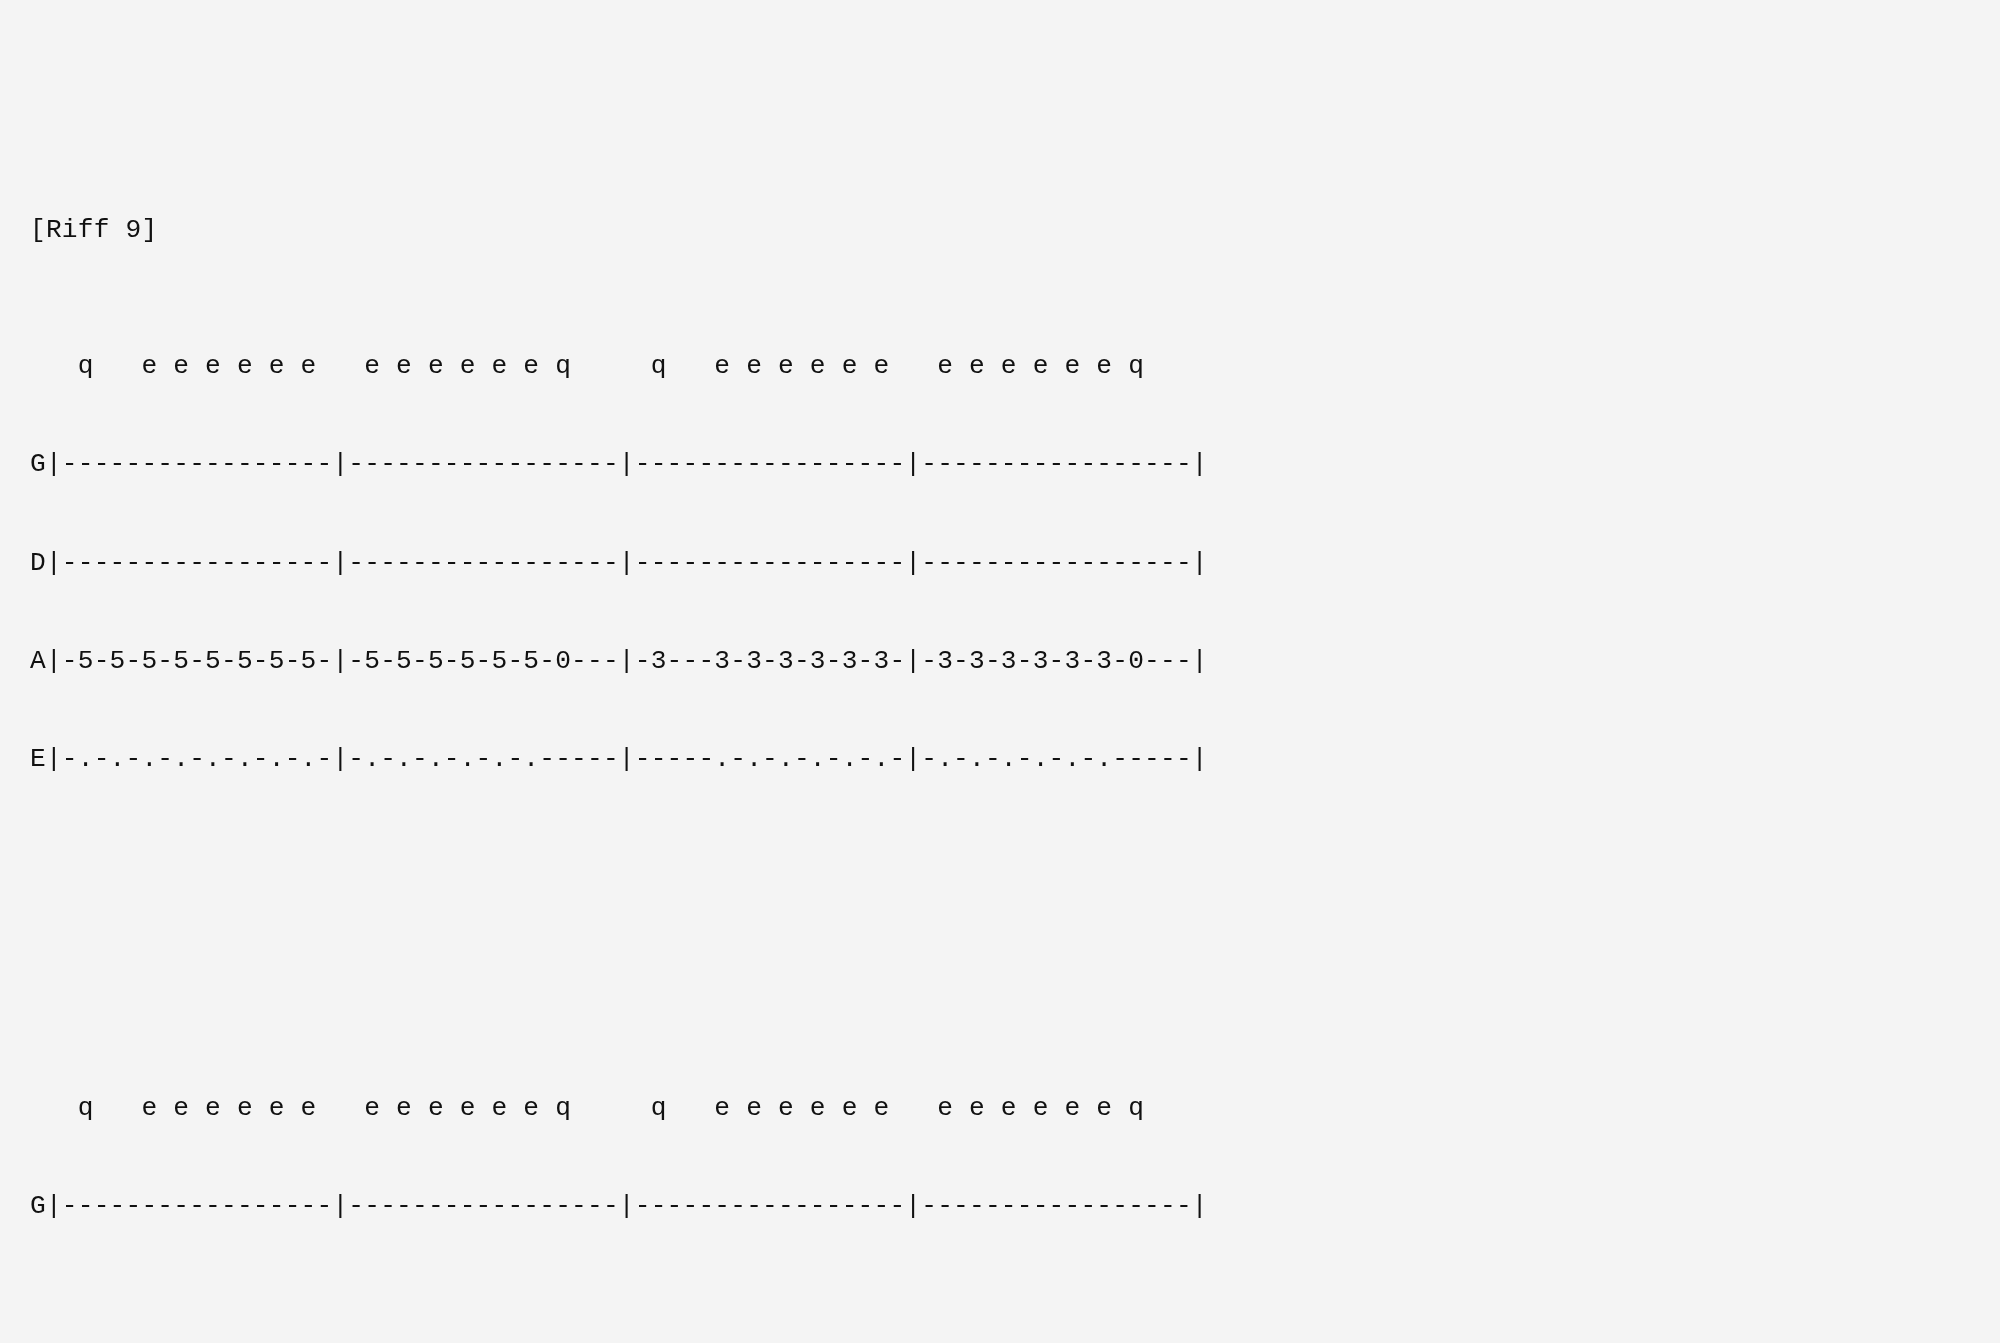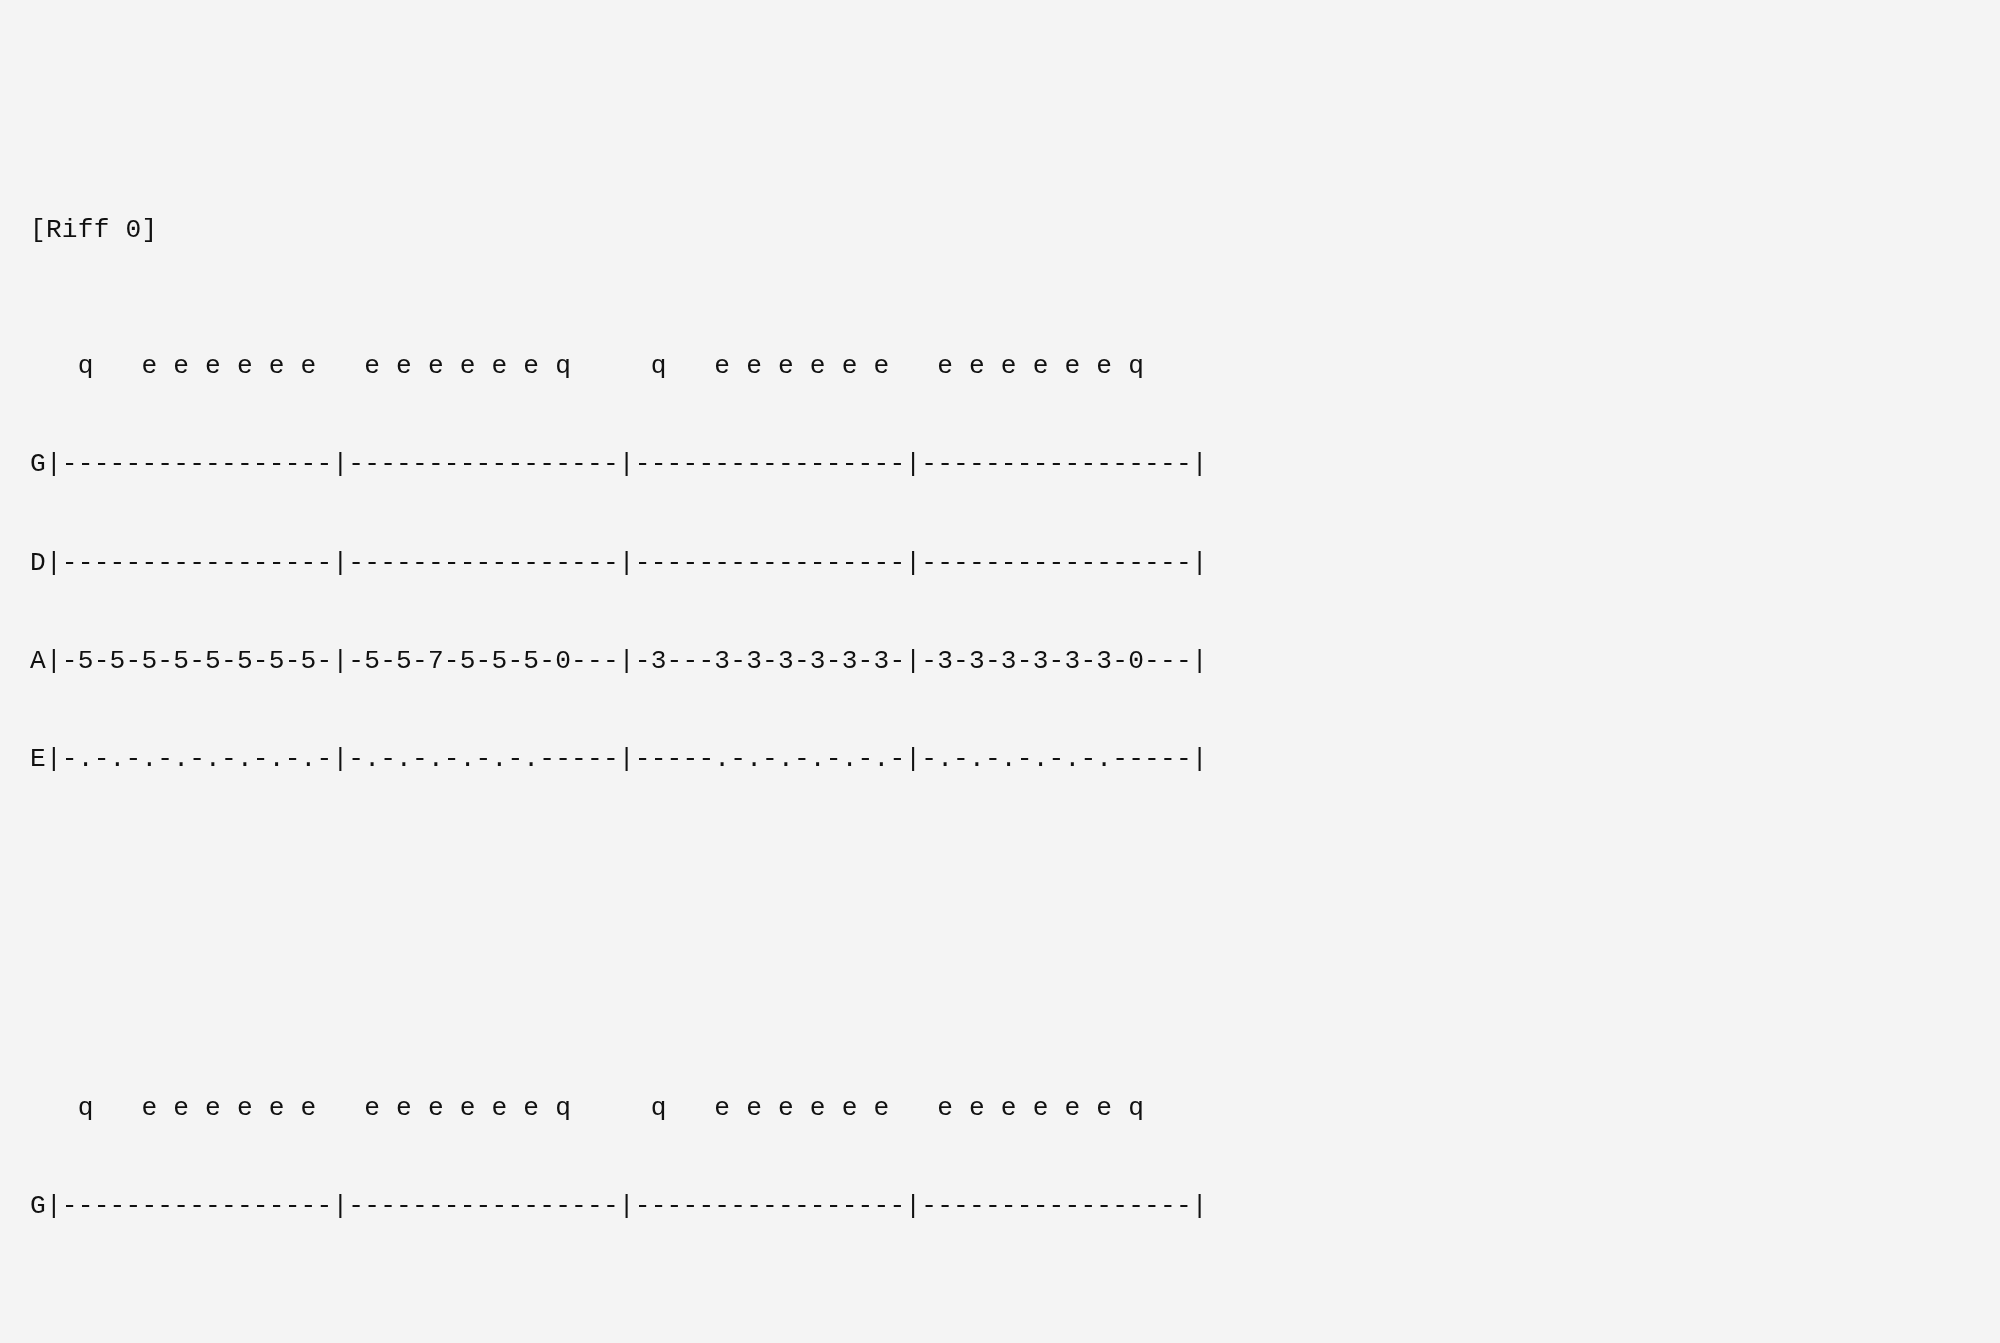--- a/index.html
+++ b/index.html
@@ -21,25 +21,25 @@
   .riff-block { margin-bottom: 54px; }
   .riff-title { margin-bottom: 38px; }
   .tab-line { }
 </style>
 </head>
 <body>
 
 <div class="page">
   
   <div class="riff-block">
-    <div class="riff-title">[Riff 0]</div>
+    <div class="riff-title">[Riff 9]</div>
     <div class="tab-line">   q   e e e e e e   e e e e e e q     q   e e e e e e   e e e e e e q</div>
     <div class="tab-line">G|-----------------|-----------------|-----------------|-----------------|</div>
     <div class="tab-line">D|-----------------|-----------------|-----------------|-----------------|</div>
-    <div class="tab-line">A|-5-5-5-5-5-5-5-5-|-5-5-7-5-5-5-0---|-3---3-3-3-3-3-3-|-3-3-3-3-3-3-0---|</div>
+    <div class="tab-line">A|-5-5-5-5-5-5-5-5-|-5-5-5-5-5-5-0---|-3---3-3-3-3-3-3-|-3-3-3-3-3-3-0---|</div>
     <div class="tab-line">E|-.-.-.-.-.-.-.-.-|-.-.-.-.-.-.-----|-----.-.-.-.-.-.-|-.-.-.-.-.-.-----|</div>
   </div>
 
   
   <div class="riff-block">
     <div class="tab-line">   q   e e e e e e   e e e e e e q     q   e e e e e e   e e e e e e q</div>
     <div class="tab-line">G|-----------------|-----------------|-----------------|-----------------|</div>
     
     
     

